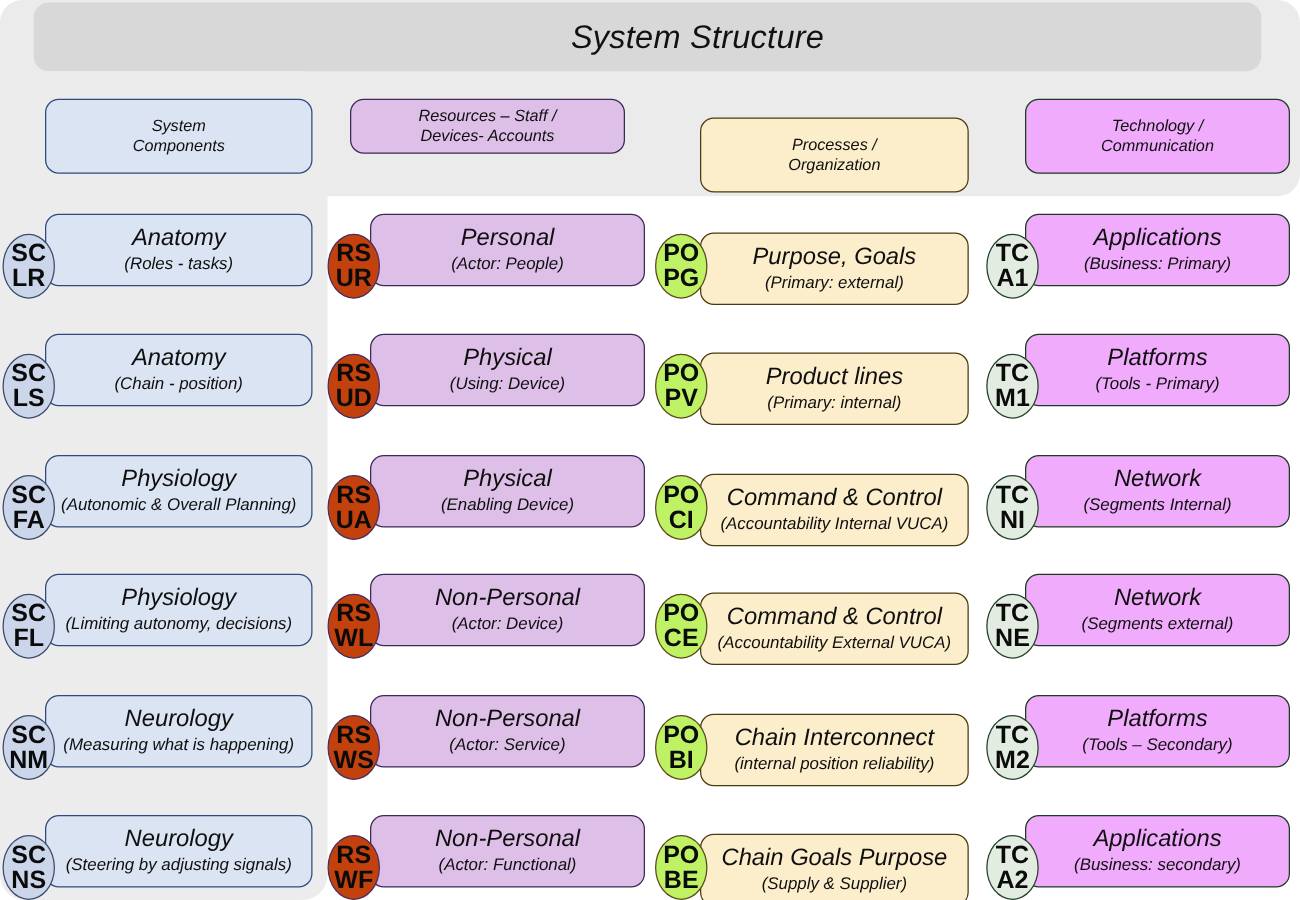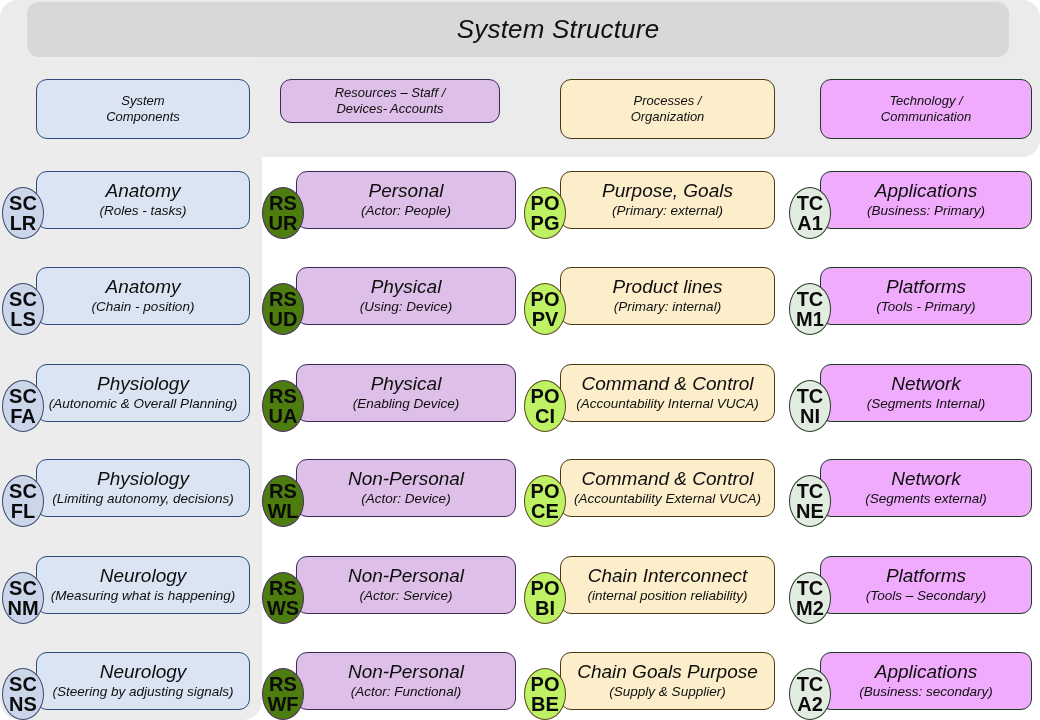--- a/index.html
+++ b/index.html
@@ -55,38 +55,38 @@
   }
 
   
   .hdr .t1, .hdr .t2{
     font-size:13px;margin-top:0;line-height:1.25;
   }
 
   
   .c-blue   {background:#dbe4f3;border-color:#2f4a7c;}
   .c-purple {background:#ddbfe8;border-color:#3b2a55;}
-  .c-cream  {background:#fceecb;border-color:#4a3a12;}
+  .c-cream  {background:#fceecb;border-color:#4a3a12;margin-top:15px;}
   .c-green  {background:#f0abfc;border-color:#1d3a22;}
 
   
   .badge{
     position:absolute;
     width:42px;height:52px;
     border-radius:50%;
     box-sizing:border-box;
     border:1.4px solid #2b2b3d;
     display:flex;flex-direction:column;
     align-items:center;justify-content:center;
     font-weight:bold;font-size:20px;color:#0b0b0b;
     line-height:1.02;
     z-index:5;
   }
   .b-blue   {background:#ccd6ea;border-color:#3a4a6b;}
-  .b-purple {background:#4d7c0f;border-color:#4a2d60;}
+  .b-purple {background:#c2410c;border-color:#4a2d60;}
   .b-cream  {background:#bef264;border-color:#5a4a1a;}
   .b-green  {background:#e3ece0;border-color:#24402a;}
 </style>
 </head>
 <body>
 
 <div id="stage">
 
   <div class="panel-outer"></div>
   <div class="panel-title"></div>

